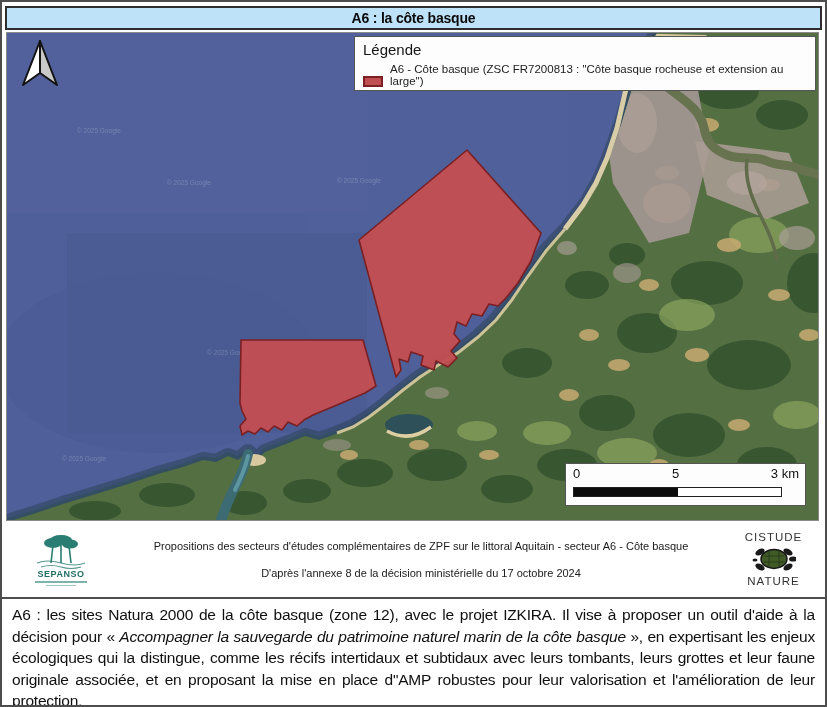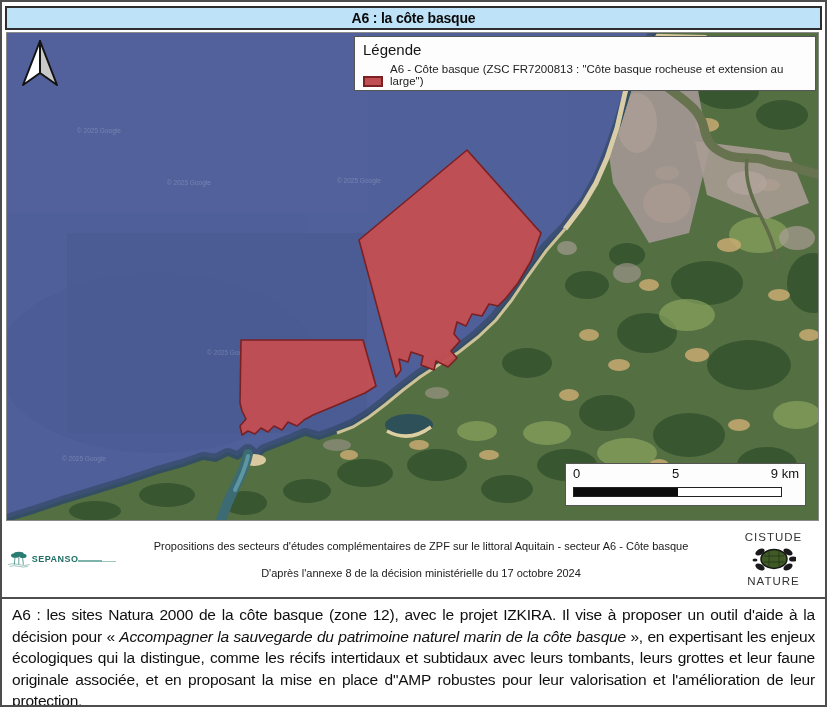--- a/index.html
+++ b/index.html
@@ -17,21 +17,21 @@
   .scalebox{position:absolute;left:558px;top:430px;width:241px;height:43px;background:#fdfdfd;border:1px solid #555;}
   .scale-labels{position:relative;height:18px;font-size:13px;color:#111;margin-top:2px;}
   .scale-labels .s0{position:absolute;left:7px;top:0;}
   .scale-labels .s5{position:absolute;left:106px;top:0;}
   .scale-labels .s10{position:absolute;right:6px;top:0;}
   .scale-track{position:absolute;left:7px;top:23px;width:209px;height:10px;border:1px solid #222;display:flex;background:#fff;}
   .scale-track .black-half{width:50%;height:100%;background:#0c0c0c;}
   .scale-track .white-half{width:50%;height:100%;background:#fff;}
   .north{position:absolute;left:14px;top:6px;}
   .caption{height:76px;margin:0 4px;background:#fff;display:flex;align-items:center;}
-  .logo-sepanso{width:110px;display:flex;flex-direction:row;align-items:center;padding-top:2px;}
+  .logo-sepanso{width:110px;display:flex;flex-direction:column;align-items:center;padding-top:2px;}
   .logo-sepanso .sep-label{font-size:9px;font-weight:bold;color:#1f6f63;letter-spacing:0.5px;margin-top:-2px;}
   .sep-tag{width:52px;height:2px;background:#7db3aa;margin-top:2px;}
   .sep-tag2{width:30px;height:1px;background:#9cc4bd;margin-top:2px;}
   .caption-text{flex:1;text-align:center;font-size:11px;color:#1a1a1a;line-height:14px;}
   .caption-text .gap{height:13px;}
   .logo-cistude{width:95px;display:flex;flex-direction:column;align-items:center;font-size:11.5px;color:#333;letter-spacing:1px;}
   .description{border-top:2px solid #4d4d4d;padding:5px 10px 4px 10px;font-size:15.5px;line-height:21.6px;color:#0f0f0f;text-align:justify;letter-spacing:-0.2px;}
   .description i{font-family:"Liberation Sans", sans-serif;margin-top:48px;}
 </style>
 </head>
@@ -173,21 +173,21 @@
       <div class="legend-item">
         <span class="swatch"></span>
         <span>A6 - Côte basque (ZSC FR7200813 : "Côte basque rocheuse et extension au large")</span>
       </div>
     </div>
 
     <div class="scalebox">
       <div class="scale-labels">
         <span class="s0">0</span>
         <span class="s5">5</span>
-        <span class="s10">9 km</span>
+        <span class="s10">3 km</span>
       </div>
       <div class="scale-track">
         <div class="black-half"></div>
         <div class="white-half"></div>
       </div>
     </div>
   </div>
 
   <div class="caption">
     <div class="logo-sepanso">

